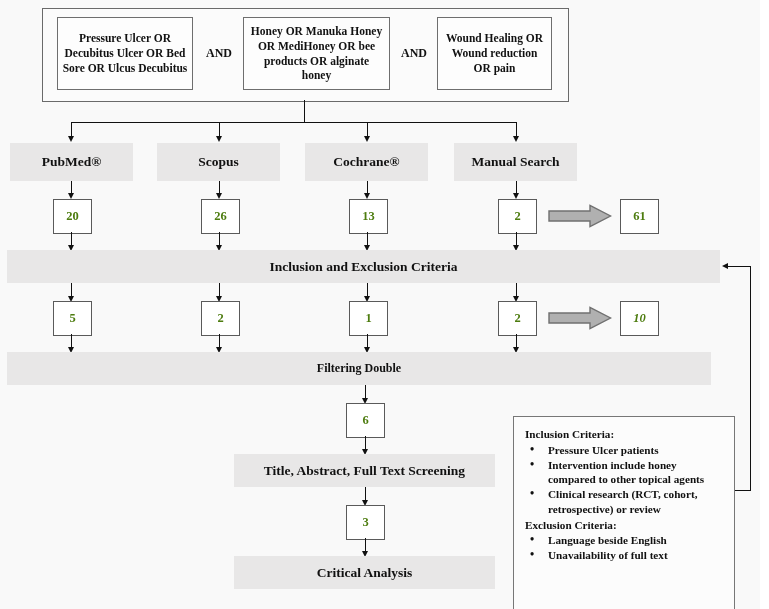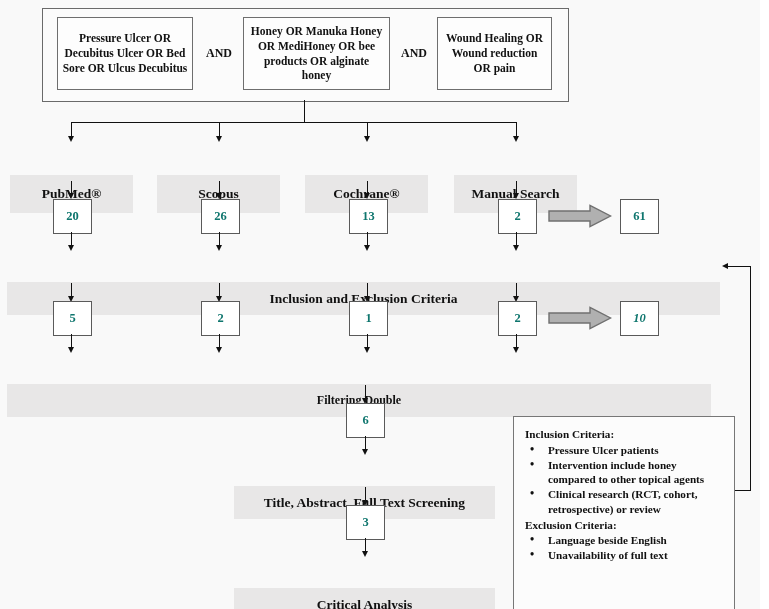--- a/index.html
+++ b/index.html
@@ -26,31 +26,30 @@
   .gbox {                       
     position: absolute;
     background: #e8e7e7;
     display: flex;
     align-items: center;
     justify-content: center;
     font-weight: bold;
     color: #111111;
     text-align: center;
     line-height: 1.15;
-    margin-top: 32px;
   }
   .wbox {                       
     position: absolute;
     background: #ffffff;
     border: 1.4px solid #5a5a5a;
     display: flex;
     align-items: center;
     justify-content: center;
     font-weight: bold;
-    color: #0f766e;
+    color: #4d7c0f;
     text-align: center;
     line-height: 1.2;
   }
   .queryouter {
     position: absolute;
     background: #fbfbfb;
     border: 1.4px solid #6a6a6a;
   }
   .querybox {
     position: absolute;

